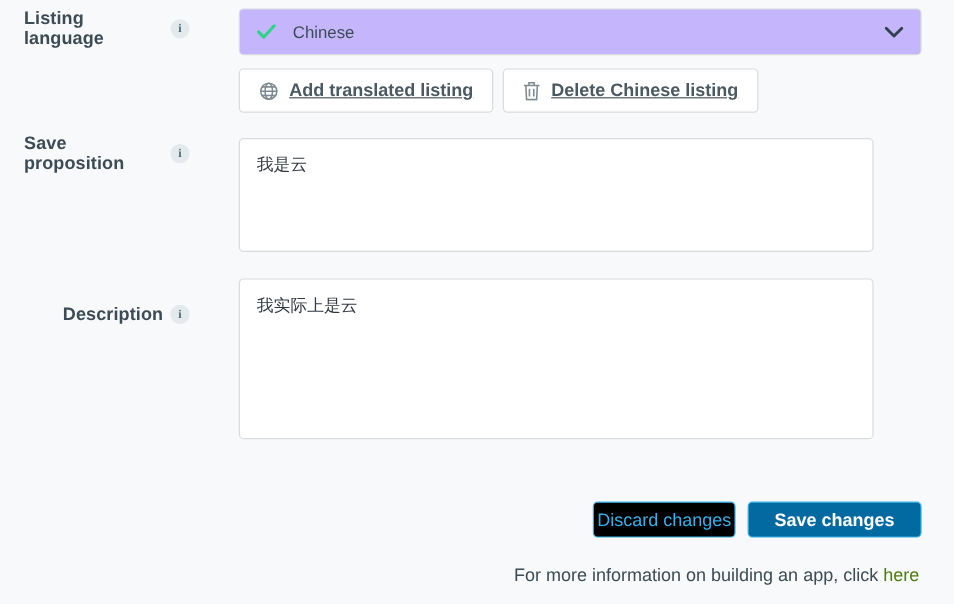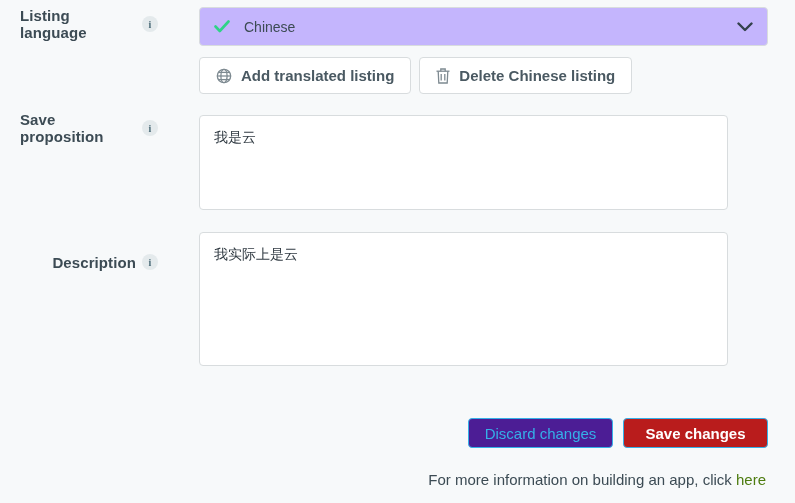--- a/index.html
+++ b/index.html
@@ -52,20 +52,21 @@
     height: 37px;
     background: #ffffff;
     border: 1px solid #d8dcde;
     border-radius: 4px;
     display: inline-flex; align-items: center;
     gap: 9px;
     padding: 0 16px;
     font-size: 15px; font-weight: 700; color: #4a5962;
     font-family: inherit;
     cursor: pointer;
+    text-decoration: underline;
   }
   .ghost-btn .b-icon { display: flex; }
   textarea.ta {
     position: absolute;
     left: 199px; width: 529px;
     background: #ffffff;
     border: 1px solid #d8dcde;
     border-radius: 4px;
     padding: 12px 14px;
     font-size: 14px; color: #2f3941;
@@ -75,32 +76,32 @@
     line-height: 1.4;
   }
   #vp-textarea { top: 115px; height: 95px; }
   #desc-textarea { top: 232px; height: 134px; }
   .action-row {
     position: absolute;
     top: 418px; right: 27px;
     display: flex; gap: 10px;
   }
   .discard-btn {
-    width: 145px; height: 30px;
-    background: #4c1d95;
+    width: 119px; height: 30px;
+    background: #000000;
     border: 1px solid #35b0e8;
     border-radius: 4px;
     color: #35b0e8;
     font-size: 15px; font-weight: 400;
     font-family: inherit;
     cursor: pointer;
   }
   .save-btn {
     width: 145px; height: 30px;
-    background: #b91c1c;
+    background: #0369a1;
     border: 1px solid #35b0e8;
     border-radius: 4px;
     color: #ffffff;
     font-size: 15px; font-weight: 700;
     font-family: inherit;
     cursor: pointer;
   }
   .footer-note {
     position: absolute;
     top: 471px; right: 29px;

